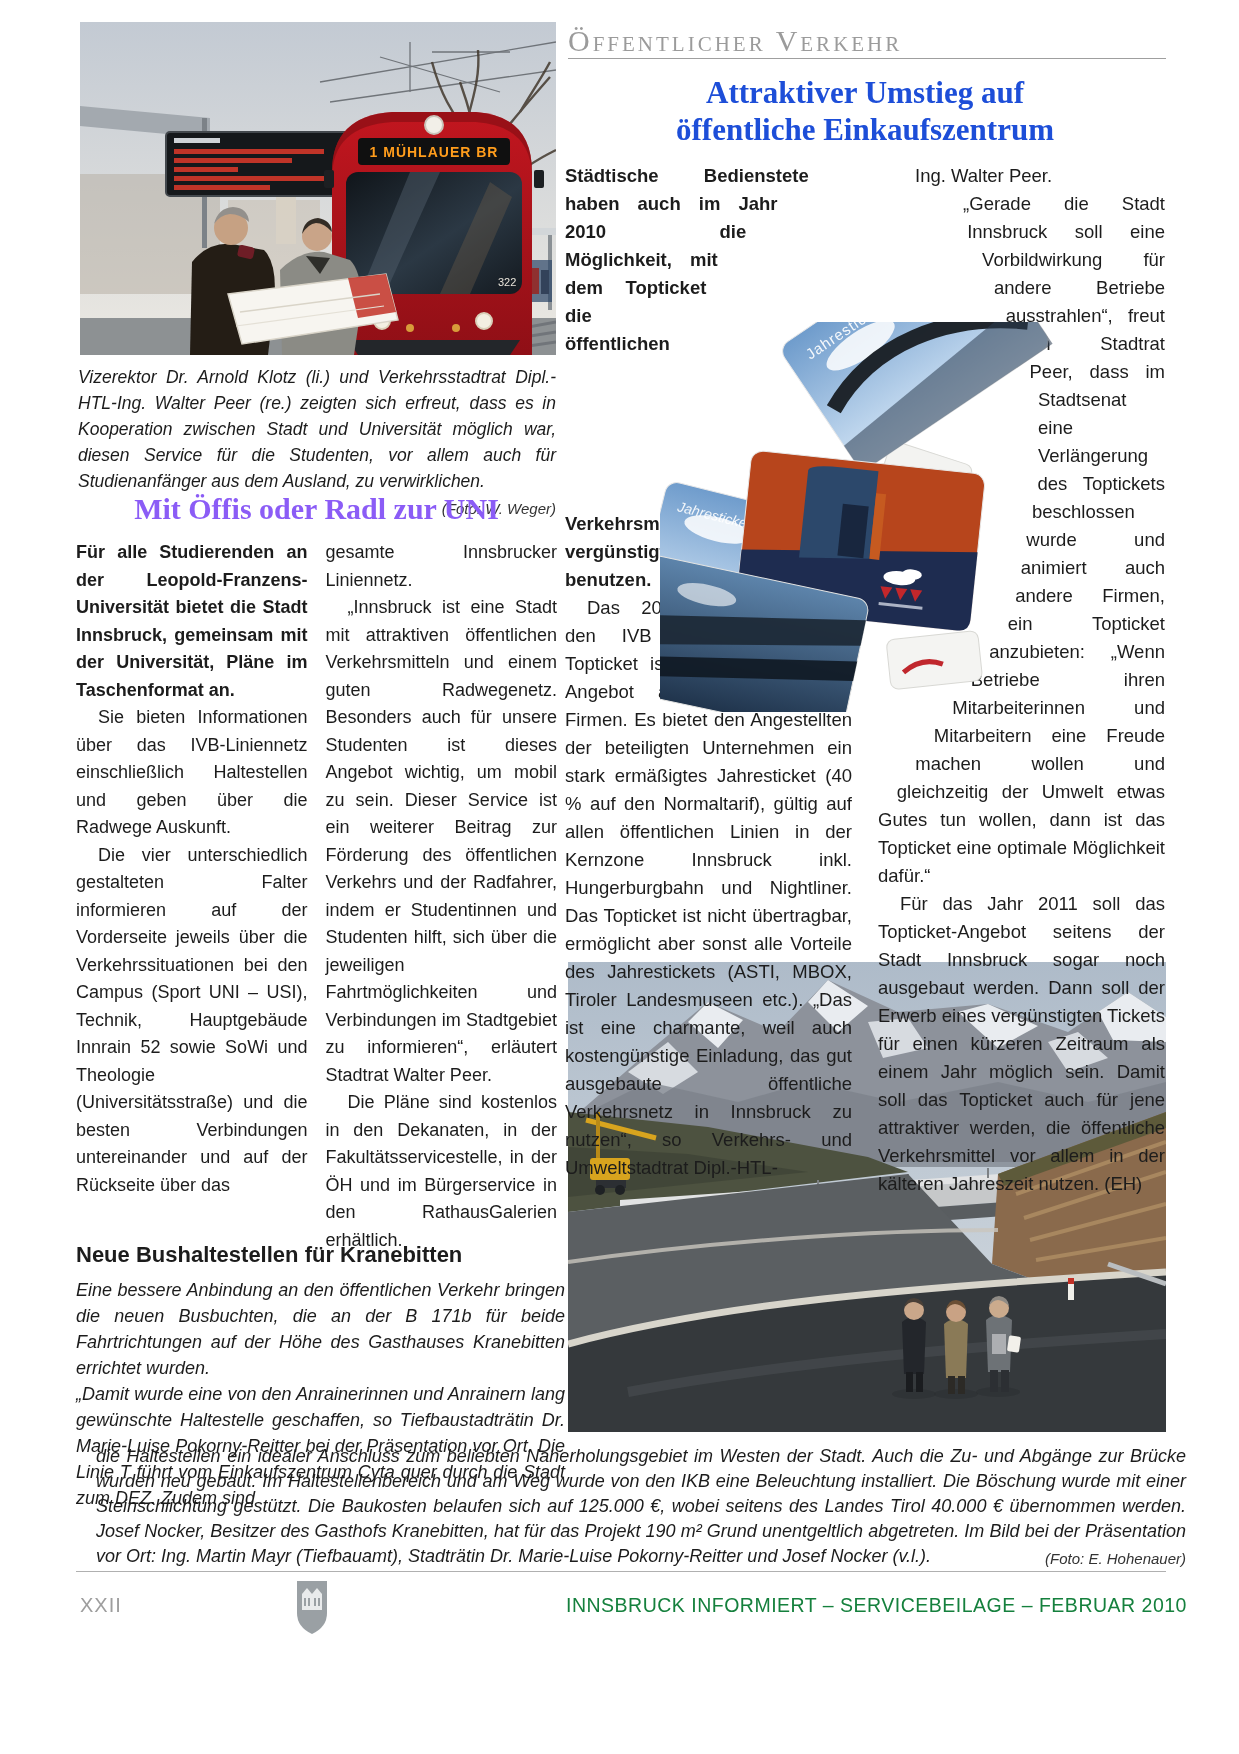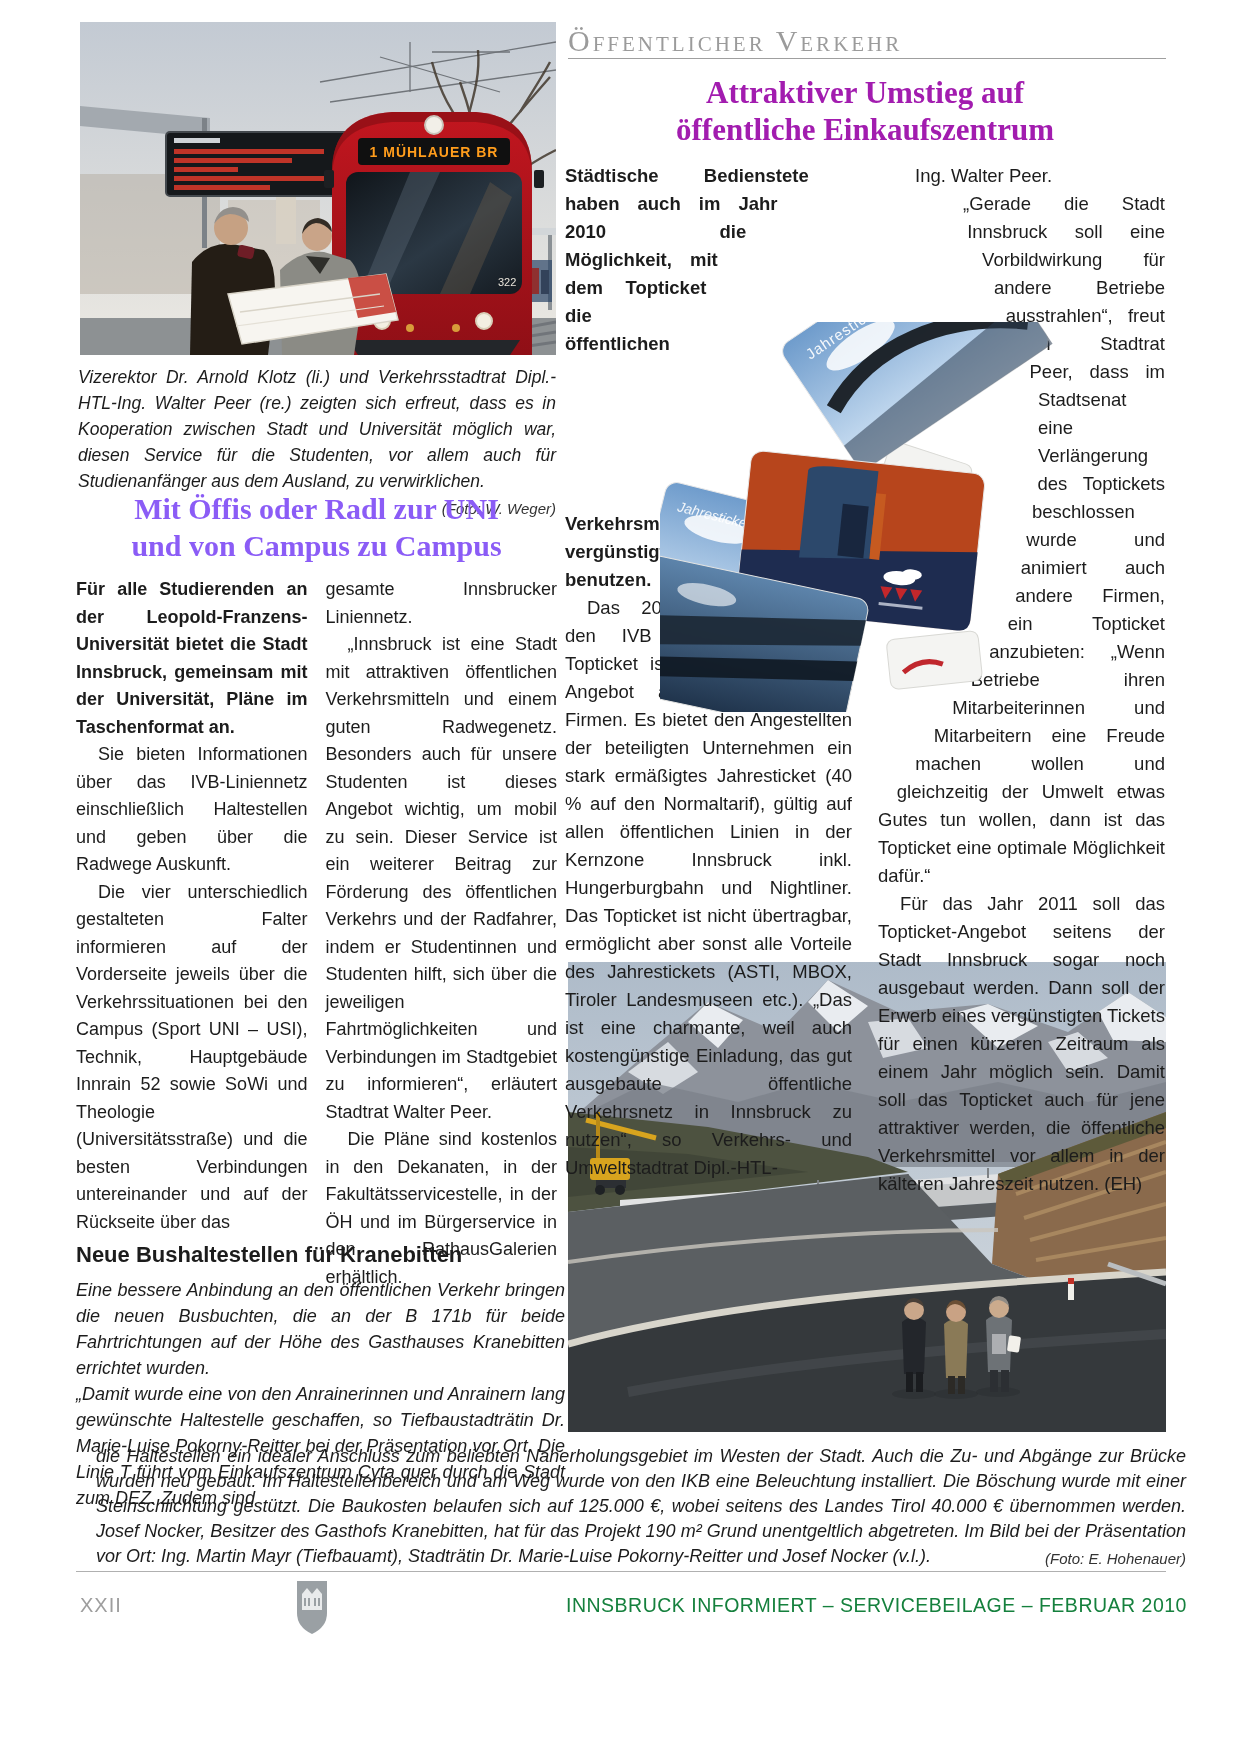--- a/index.html
+++ b/index.html
@@ -11,21 +11,21 @@
   p{margin:0;}
   p.ind{text-indent:22px;}
 
   
   .sec-header{left:568px;top:24px;width:598px;color:#9b9b9b;
      font-family:"Liberation Serif",serif;font-variant:small-caps;
      font-size:30px;letter-spacing:3px;border-bottom:1.5px solid #9f9f9f;}
 
   
   .top-article{left:565px;top:74px;width:600px;font-size:18.5px;line-height:28px;z-index:2;}
-  .top-article h1{margin:0 0 14px 0;text-align:center;color:#a21caf;
+  .top-article h1{margin:0 0 14px 0;text-align:center;color:#1d4ed8;
      font-family:"Liberation Serif",serif;font-weight:bold;font-size:31px;line-height:37px;}
   .cols{display:flex;gap:26px;}
   .col{flex:1;min-width:0;}
   .lead{font-weight:bold;}
   .cut-a{float:right;width:170px;height:350px;margin-top:163px;margin-left:10px;
      shape-outside:polygon(100% 0,30% 22%,0 48%,26% 80%,100% 100%);shape-margin:8px;}
   .cut-b{float:left;width:150px;height:480px;margin-top:150px;margin-right:10px;
      shape-outside:polygon(0 0,55% 15%,100% 42%,78% 70%,0 100%);shape-margin:8px;}
   .tickets{left:95px;top:248px;width:410px;height:390px;z-index:1;pointer-events:none;}
 
@@ -271,21 +271,20 @@
           <polygon points="0,62 225,20 225,46 0,92" fill="#1d2a38" opacity="0.95"></polygon>
           <polygon points="0,104 225,62 225,82 0,124" fill="#0f1822" opacity="0.9"></polygon>
         </g>
       </svg>
     </div>
   </div>
 
   <div class="abs uni-article">
     <h2 class="serif">
       <span>Mit Öffis oder Radl zur UNI</span><br>
-      <span>und von Campus zu Campus</span>
     </h2>
     <div class="cols">
       <div class="col just">
         <p class="lead">Für alle Studierenden an der Leopold-Franzens-Universität bietet die Stadt Innsbruck, gemeinsam mit der Universität, Pläne im Taschenformat an.</p>
         <p class="ind">Sie bieten Informationen über das IVB-Liniennetz einschließlich Haltestellen und geben über die Radwege Auskunft.</p>
         <p class="ind">Die vier unterschiedlich gestalteten Falter informieren auf der Vorderseite jeweils über die Verkehrssituationen bei den Campus (Sport UNI – USI), Technik, Hauptgebäude Innrain 52 sowie SoWi und Theologie (Universitätsstraße) und die besten Verbindungen untereinander und auf der Rückseite über das</p>
       </div>
       <div class="col just">
         <p>gesamte Innsbrucker Liniennetz.</p>
         <p class="ind">„Innsbruck ist eine Stadt mit attraktiven öffentlichen Verkehrsmitteln und einem guten Radwegenetz. Besonders auch für unsere Studenten ist dieses Angebot wichtig, um mobil zu sein. Dieser Service ist ein weiterer Beitrag zur Förderung des öffentlichen Verkehrs und der Radfahrer, indem er Studentinnen und Studenten hilft, sich über die jeweiligen Fahrtmöglichkeiten und Verbindungen im Stadtgebiet zu informieren“, erläutert Stadtrat Walter Peer.</p>

